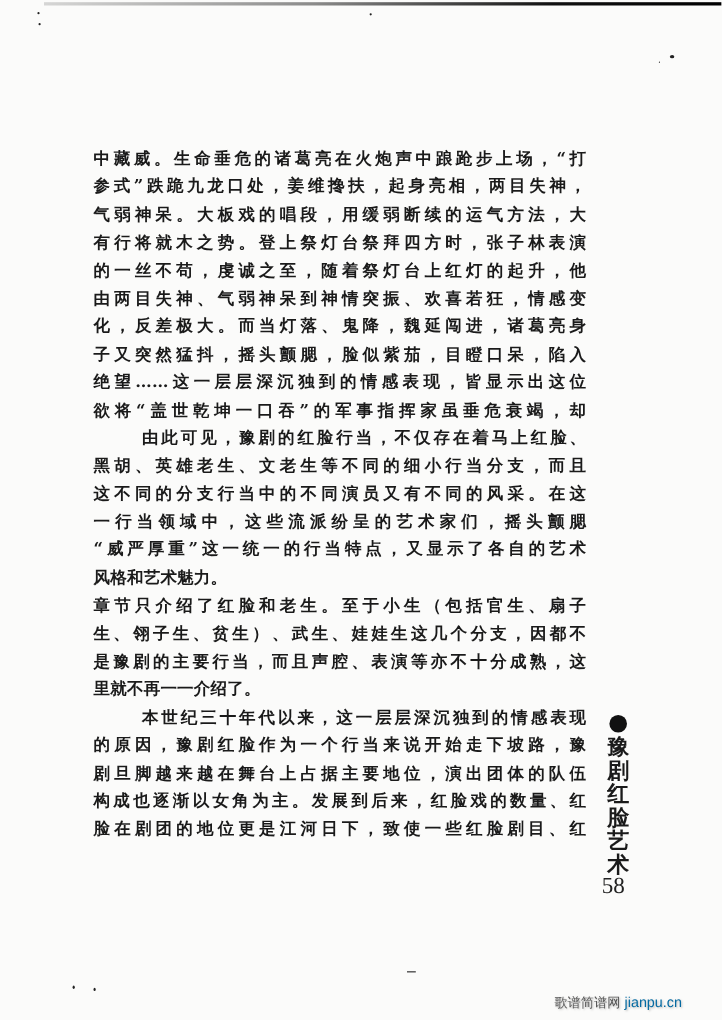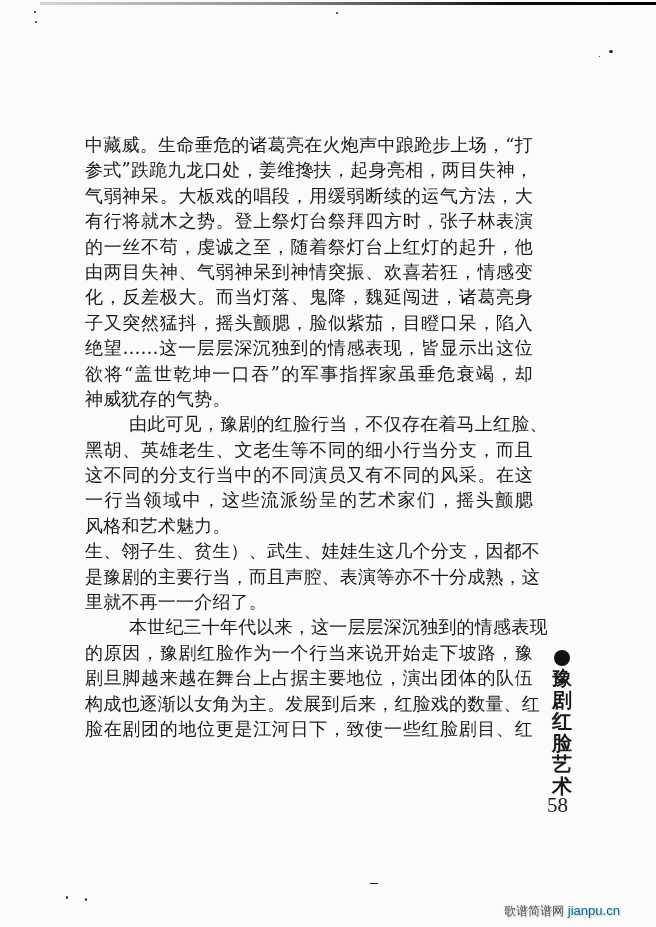--- a/index.html
+++ b/index.html
@@ -9,22 +9,22 @@
   }
   .top-rule {
     position: absolute; left: 40px; top: 2px; width: 616px; height: 3px;
     background: linear-gradient(to right, rgba(0,0,0,0.15) 0%, rgba(0,0,0,0.45) 40%, #111 75%, #000 100%);
   }
   .speck { position: absolute; background: #222; border-radius: 50%; }
   .body-text {
     position: absolute; left: 85px; top: 132px; width: 448px;
   }
   .line {
-    height: 25.4px; line-height: 25.4px; font-size: 18px; white-space: nowrap;
-    text-align: justify; text-align-last: justify; letter-spacing: 0.2px;
+    height: 25.4px; line-height: 25.4px; font-size: 15px; white-space: nowrap;
+    text-align: justify; text-align-last: justify; letter-spacing: 0.2px; font-weight: bold;
   }
   .line.last { text-align-last: left; }
   .line.indent { padding-left: 44px; }
   .side-label {
     position: absolute; left: 551px; top: 650px; width: 22px; text-align: center;
   }
   .bullet-dot { width: 16px; height: 16px; border-radius: 50%; background: #111; margin: 0 auto 2px auto; }
   .side-char { font-family: "DejaVu Sans", "Liberation Sans", sans-serif; font-weight: bold; font-size: 20px; line-height: 21.5px; display: block; }
   .page-number {
     position: absolute; left: 547px; top: 793px; font-size: 21px; font-family: "Liberation Serif", serif; color: #222;
@@ -54,32 +54,33 @@
     <div class="line">中藏威。生命垂危的诸葛亮在火炮声中踉跄步上场，“打</div>
     <div class="line">参式”跌跪九龙口处，姜维搀扶，起身亮相，两目失神，</div>
     <div class="line">气弱神呆。大板戏的唱段，用缓弱断续的运气方法，大</div>
     <div class="line">有行将就木之势。登上祭灯台祭拜四方时，张子林表演</div>
     <div class="line">的一丝不苟，虔诚之至，随着祭灯台上红灯的起升，他</div>
     <div class="line">由两目失神、气弱神呆到神情突振、欢喜若狂，情感变</div>
     <div class="line">化，反差极大。而当灯落、鬼降，魏延闯进，诸葛亮身</div>
     <div class="line">子又突然猛抖，摇头颤腮，脸似紫茄，目瞪口呆，陷入</div>
     <div class="line">绝望……这一层层深沉独到的情感表现，皆显示出这位</div>
     <div class="line">欲将“盖世乾坤一口吞”的军事指挥家虽垂危衰竭，却</div>
-    <div class="line last">神威犹存的气势。</div>
   </div>
 
   <div>
     <div class="line indent">由此可见，豫剧的红脸行当，不仅存在着马上红脸、</div>
     <div class="line">黑胡、英雄老生、文老生等不同的细小行当分支，而且</div>
     <div class="line">这不同的分支行当中的不同演员又有不同的风采。在这</div>
     <div class="line">一行当领域中，这些流派纷呈的艺术家们，摇头颤腮</div>
+    <div class="line">“威严厚重”这一统一的行当特点，又显示了各自的艺术</div>
     <div class="line last">风格和艺术魅力。</div>
   </div>
 
   <div>
+    <div class="line">章节只介绍了红脸和老生。至于小生（包括官生、扇子</div>
     <div class="line">生、翎子生、贫生）、武生、娃娃生这几个分支，因都不</div>
     <div class="line">是豫剧的主要行当，而且声腔、表演等亦不十分成熟，这</div>
     <div class="line last">里就不再一一介绍了。</div>
   </div>
 
   <div>
     <div class="line indent">本世纪三十年代以来，这一层层深沉独到的情感表现</div>
     <div class="line">的原因，豫剧红脸作为一个行当来说开始走下坡路，豫</div>
     <div class="line">剧旦脚越来越在舞台上占据主要地位，演出团体的队伍</div>
     <div class="line">构成也逐渐以女角为主。发展到后来，红脸戏的数量、红</div>

